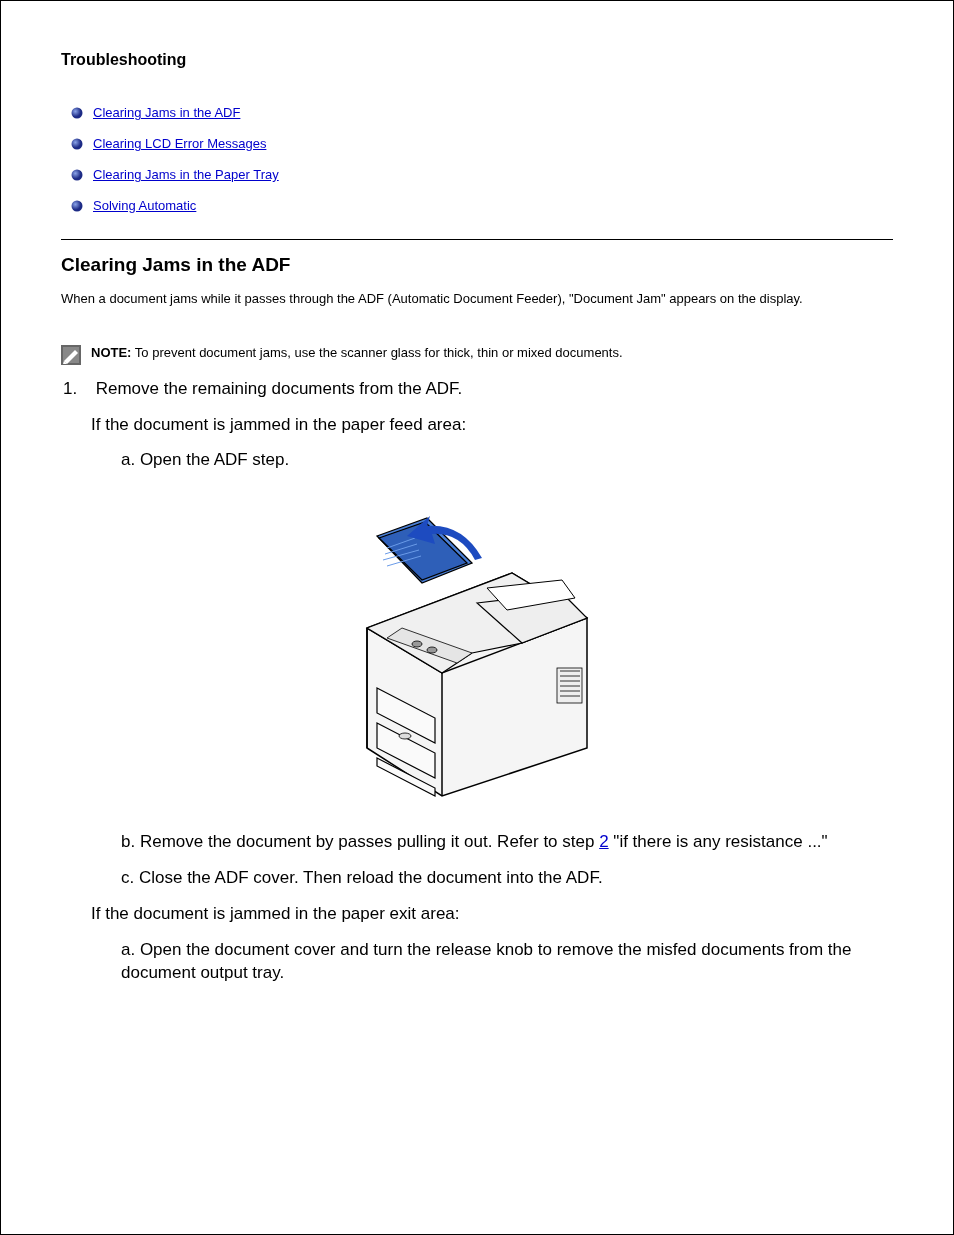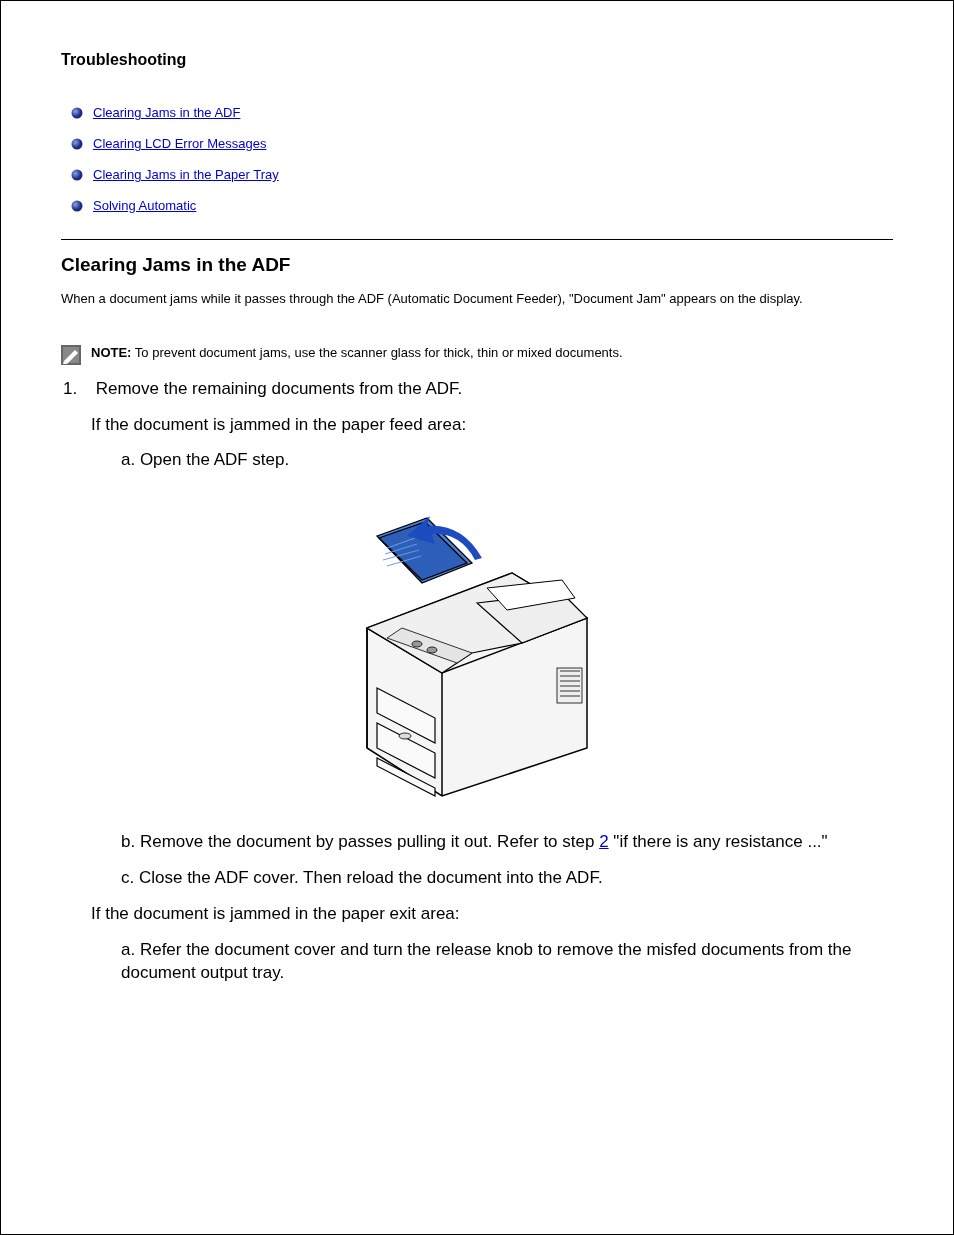--- a/index.html
+++ b/index.html
@@ -218,14 +218,14 @@
   </div>
 
   <div class="step" style="padding-left:60px">
     <span>b. Remove the document by passes pulling it out. Refer to step </span><a class="link">2</a><span> "if there is any resistance ..."</span>
   </div>
 
   <div class="step" style="padding-left:60px">c. Close the ADF cover. Then reload the document into the ADF.</div>
 
   <div class="step">If the document is jammed in the paper exit area:</div>
 
-  <div class="step" style="padding-left:60px">a. Refer the document cover and turn the release knob to remove the misfed documents from the document output tray.</div>
+  <div class="step" style="padding-left:60px">a. Open the document cover and turn the release knob to remove the misfed documents from the document output tray.</div>
 </div>
 
 </body></html>

